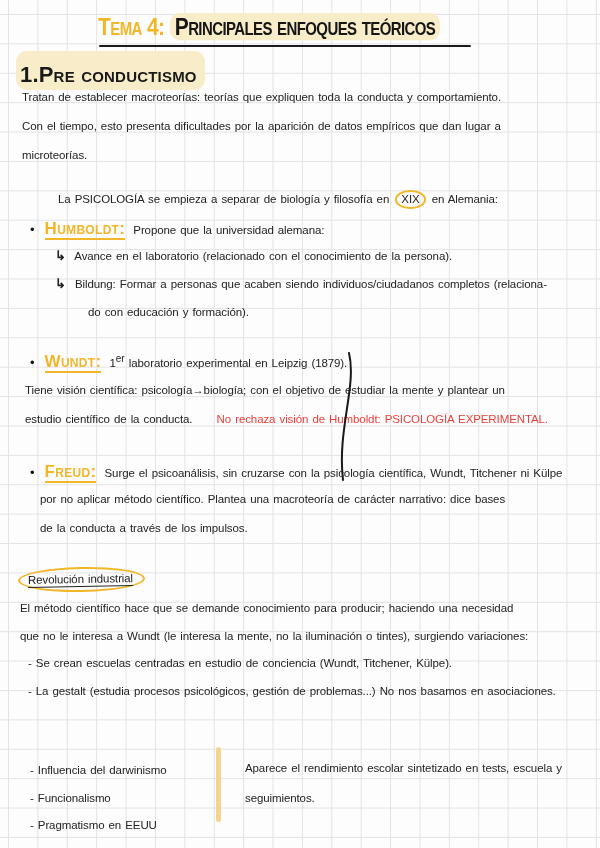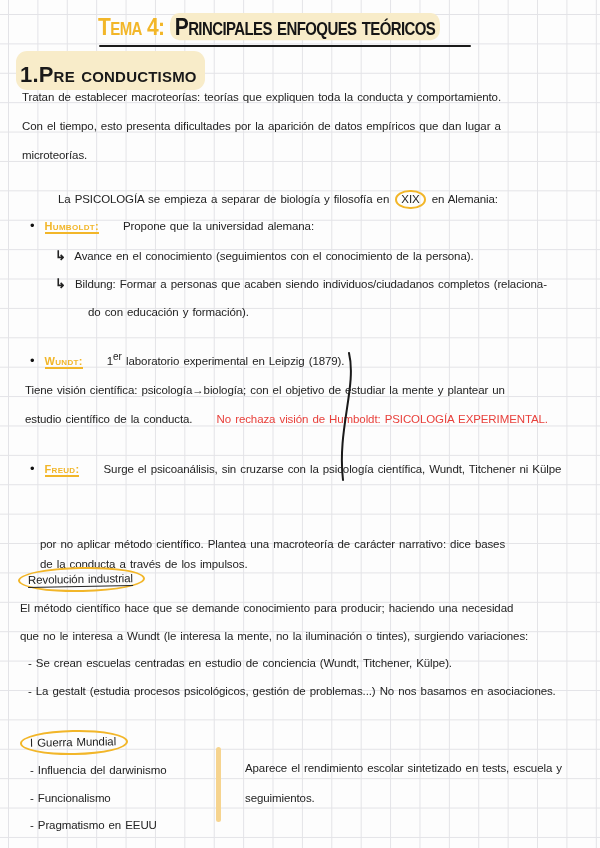--- a/index.html
+++ b/index.html
@@ -36,22 +36,22 @@
   .t-main{color:#161616;background:var(--highlight);border-radius:9px;padding:0 5px;}
   .title-underline{left:99px;top:45px;width:372px;height:2.4px;background:#1b1b1b;border-radius:2px;}
   .sec-heading{
     left:16px;top:51px;
     font-weight:bold;font-size:22px;letter-spacing:0.2px;
     font-variant:small-caps;color:#191919;
     background:var(--highlight);border-radius:11px;padding:11px 8px 2px 4px;
   }
   .lbl{
     color:var(--accent);font-weight:bold;font-variant:small-caps;
-    font-size:11px;border-bottom:2px solid var(--accent);
-    letter-spacing:0.3px;margin-right:20px;
+    font-size:17px;border-bottom:2px solid var(--accent);
+    letter-spacing:0.3px;margin-right:4px;
   }
   .bullet{font-size:13px;margin-right:6px;color:#111;}
   .branch{font-size:13px;margin-right:5px;font-weight:bold;}
   .circled{
     display:inline-block;border:2px solid var(--accent);border-radius:50%;
     padding:0 4px 1px 4px;margin:0 2px;
   }
   .ellipse{
     display:inline-block;border:2.5px solid var(--accent);border-radius:50%;
     padding:3px 10px 4px 8px;transform:rotate(-1deg);
@@ -85,21 +85,21 @@
     <span>en Alemania:</span>
   </div>
 
   <div class="abs ln" style="left:30px;top:218px;">
     <span class="bullet">•</span>
     <span class="lbl">Humboldt:</span>
     <span>Propone que la universidad alemana:</span>
   </div>
   <div class="abs ln" style="left:55px;top:248px;">
     <span class="branch">↳</span>
-    <span>Avance en el conocimiento (seguimientos con el conocimiento de la persona).</span>
+    <span>Avance en el laboratorio (relacionado con el conocimiento de la persona).</span>
   </div>
   <div class="abs ln" style="left:55px;top:276px;">
     <span class="branch">↳</span>
     <span>Bildung: Formar a personas que acaben siendo individuos/ciudadanos completos (relaciona-</span>
   </div>
   <div class="abs ln" style="left:88px;top:305px;">do con educación y formación).</div>
 
   <div class="abs ln" style="left:30px;top:351px;">
     <span class="bullet">•</span>
     <span class="lbl">Wundt:</span>
@@ -114,34 +114,31 @@
 
   <svg class="abs stroke-svg" width="34" height="130" viewBox="0 0 34 130">
     <path d="M 21 1 C 29 34, 9 78, 15 128" stroke="#1a1a1a" stroke-width="2" fill="none" stroke-linecap="round"></path>
   </svg>
 
   <div class="abs ln" style="left:30px;top:461px;text-align:center;">
     <span class="bullet">•</span>
     <span class="lbl">Freud:</span>
     <span>Surge el psicoanálisis, sin cruzarse con la psicología científica, Wundt, Titchener ni Külpe</span>
   </div>
-  <div class="abs ln" style="left:40px;top:492px;margin-top:45px;">por no aplicar método científico. Plantea una macroteoría de carácter narrativo: dice bases</div>
-  <div class="abs ln" style="left:40px;top:521px;margin-top:36px;">de la conducta a través de los impulsos.</div>
+  <div class="abs ln" style="left:40px;top:492px;">por no aplicar método científico. Plantea una macroteoría de carácter narrativo: dice bases</div>
+  <div class="abs ln" style="left:40px;top:521px;">de la conducta a través de los impulsos.</div>
 
   <div class="abs ln" style="left:18px;top:567px;">
     <span class="ellipse"><span class="u-ink">Revolución industrial</span></span>
   </div>
   <div class="abs ln" style="left:20px;top:601px;">El método científico hace que se demande conocimiento para producir; haciendo una necesidad</div>
   <div class="abs ln" style="left:20px;top:629px;">que no le interesa a Wundt (le interesa la mente, no la iluminación o tintes), surgiendo variaciones:</div>
   <div class="abs ln" style="left:28px;top:656px;">- Se crean escuelas centradas en estudio de conciencia (Wundt, Titchener, Külpe).</div>
   <div class="abs ln" style="left:28px;top:684px;">- La gestalt (estudia procesos psicológicos, gestión de problemas...) No nos basamos en asociaciones.</div>
 
-  <div class="abs ln" style="left:20px;top:730px;">
-    <span class="ellipse"><span>I Guerra Mundial</span></span>
-  </div>
   <div class="abs ln" style="left:30px;top:763px;">- Influencia del darwinismo</div>
   <div class="abs ln" style="left:30px;top:791px;">- Funcionalismo</div>
   <div class="abs ln" style="left:30px;top:818px;text-align:center;">- Pragmatismo en EEUU</div>
 
   <div class="abs divider"></div>
 
   <div class="abs ln" style="left:245px;top:761px;">Aparece el rendimiento escolar sintetizado en tests, escuela y</div>
   <div class="abs ln" style="left:245px;top:791px;">seguimientos.</div>
 
 </div>

